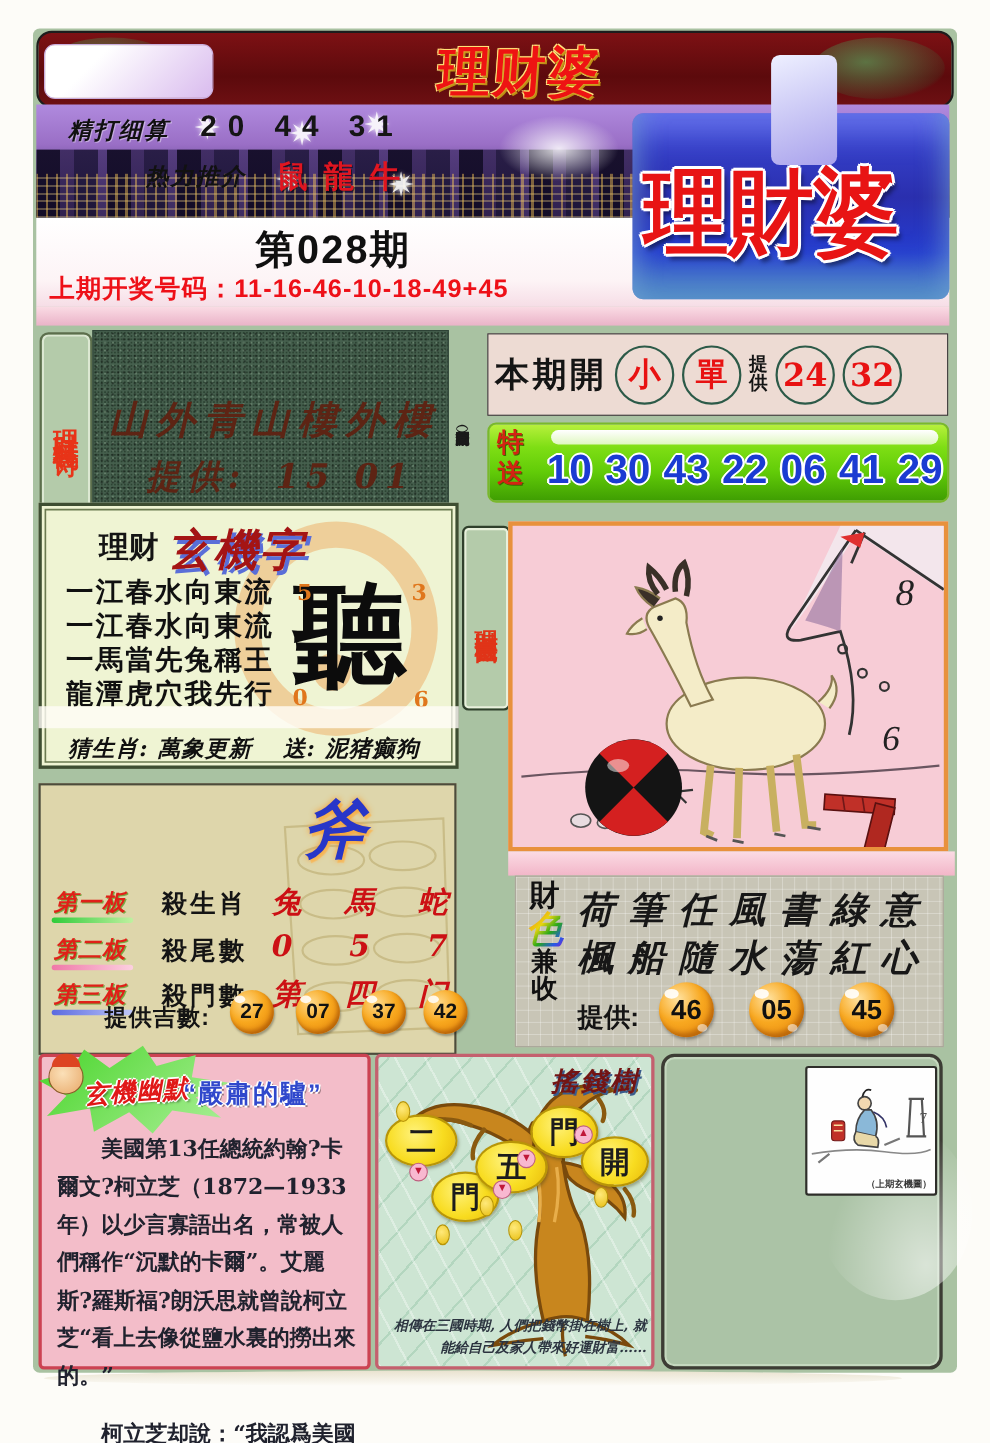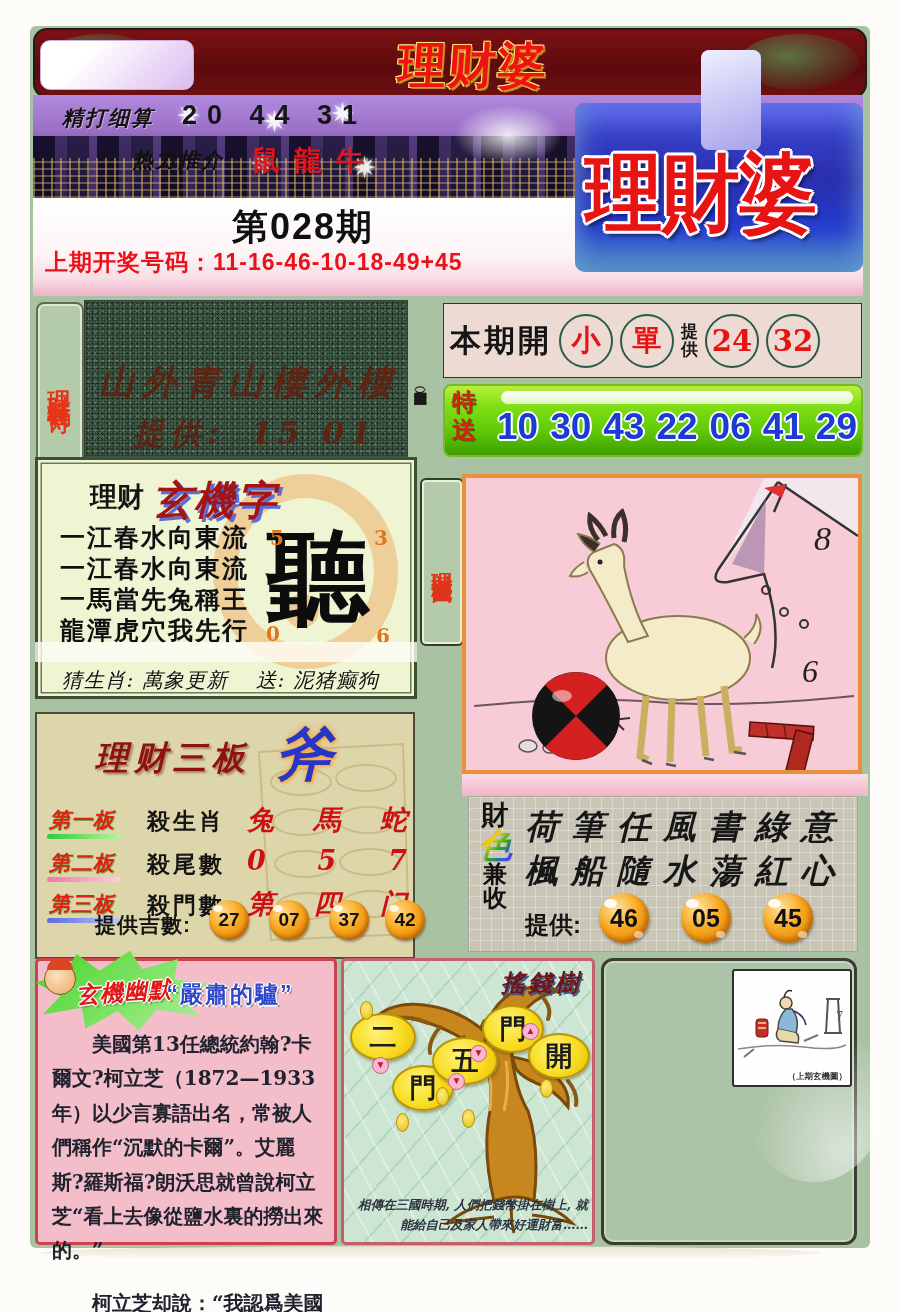--- a/index.html
+++ b/index.html
@@ -71,21 +71,21 @@
   .xuanjizi{left:35px;top:457px;width:376px;height:236px;background:#eff4d3;border:3px solid #3e4e32;box-shadow:inset 0 0 0 2.5px #eff4d3,inset 0 0 0 4px #6b7a50;}
   .xuanjizi .taiji{position:absolute;left:175px;top:14px;width:185px;height:195px;border-radius:50%;border:24px solid rgba(238,152,70,.4);box-sizing:border-box;}
   .xuanjizi .taiji:after{content:"";position:absolute;left:48px;top:96px;width:34px;height:34px;border-radius:50%;background:rgba(238,152,70,.45);}
   .xz-head{position:absolute;left:52px;top:13px;}
   .xz-head .pre{font-size:27px;font-weight:900;color:#141414;font-family:"DejaVu Serif",serif;vertical-align:8px;}
   .xz-head .ttl{font-size:40px;font-weight:900;color:#a41414;font-family:"DejaVu Serif",serif;font-style:italic;letter-spacing:2px;margin-left:8px;text-shadow:3px 3px 0 #5a6ed8;}
   .xz-poem{position:absolute;left:22px;top:62px;font-size:25px;font-weight:900;color:#101010;font-family:"DejaVu Serif",serif;line-height:31px;letter-spacing:2px;}
   .xz-big{position:absolute;left:228px;top:66px;font-size:104px;font-weight:900;color:#0c0c0c;font-family:"DejaVu Serif",serif;line-height:1;}
   .xz-n{position:absolute;font-size:20px;font-weight:bold;color:#e0761c;font-family:"DejaVu Serif",serif;}
   .xz-stripe{position:absolute;left:-3px;top:182px;width:382px;height:20px;background:rgba(255,253,248,.8);}
-  .xz-sign{position:absolute;left:24px;top:206px;font-size:20.5px;font-weight:400;color:#101010;font-family:"DejaVu Serif",serif;font-style:italic;letter-spacing:1px;}
+  .xz-sign{position:absolute;left:24px;top:206px;font-size:20.5px;font-weight:700;color:#101010;font-family:"DejaVu Serif",serif;font-style:italic;letter-spacing:1px;}
   .xz-sign .gap{display:inline-block;width:28px;}
 
   
   .sanban{left:35px;top:712px;width:376px;height:243px;background:#ded6ab;border:2px solid #4c4c3c;}
   .sanban svg.abacus{position:absolute;right:2px;top:28px;opacity:.55;}
   .sb-title{position:absolute;left:58px;top:22px;font-size:33px;font-weight:900;color:#8e1212;font-family:"DejaVu Serif",serif;font-style:italic;letter-spacing:6px;text-shadow:2px 2px 2px rgba(120,60,20,.5);}
   .sb-axe{position:absolute;left:238px;top:2px;font-size:58px;font-weight:900;color:#2836c8;font-family:"DejaVu Serif",serif;font-style:italic;text-shadow:0 0 6px #f59a2a,2px 2px 1px #f5c06a;}
   .sb-row{position:absolute;left:0;width:100%;height:34px;}
   .sb-board{position:absolute;left:12px;top:0;font-size:21px;font-weight:900;font-style:italic;color:#e02018;font-family:"DejaVu Serif",serif;letter-spacing:1px;text-shadow:1px 1px 0 #7a4;}
   .sb-board:after{content:"";position:absolute;left:-2px;bottom:-5px;width:74px;height:5px;border-radius:3px;}
@@ -263,21 +263,20 @@
       <ellipse cx="50" cy="40" rx="30" ry="13"></ellipse>
         <ellipse cx="115" cy="36" rx="30" ry="13"></ellipse>
       <ellipse cx="52" cy="80" rx="30" ry="13"></ellipse>
         <ellipse cx="117" cy="78" rx="30" ry="13"></ellipse>
       <ellipse cx="54" cy="122" rx="30" ry="13"></ellipse>
         <ellipse cx="119" cy="120" rx="30" ry="13"></ellipse>
       <ellipse cx="56" cy="164" rx="30" ry="13"></ellipse>
         <ellipse cx="121" cy="162" rx="30" ry="13"></ellipse>
     </g>
   </svg>
-  <div class="sb-title">理财三板</div>
   <div class="sb-axe">斧</div>
 
   <div class="sb-row r1" style="top:92px;">
     <span class="sb-board">第一板</span>
     <span class="sb-label">殺生肖</span>
     <span class="sb-vals">
       <span>兔</span>
       <span>馬</span>
       <span>蛇</span>
     </span>

